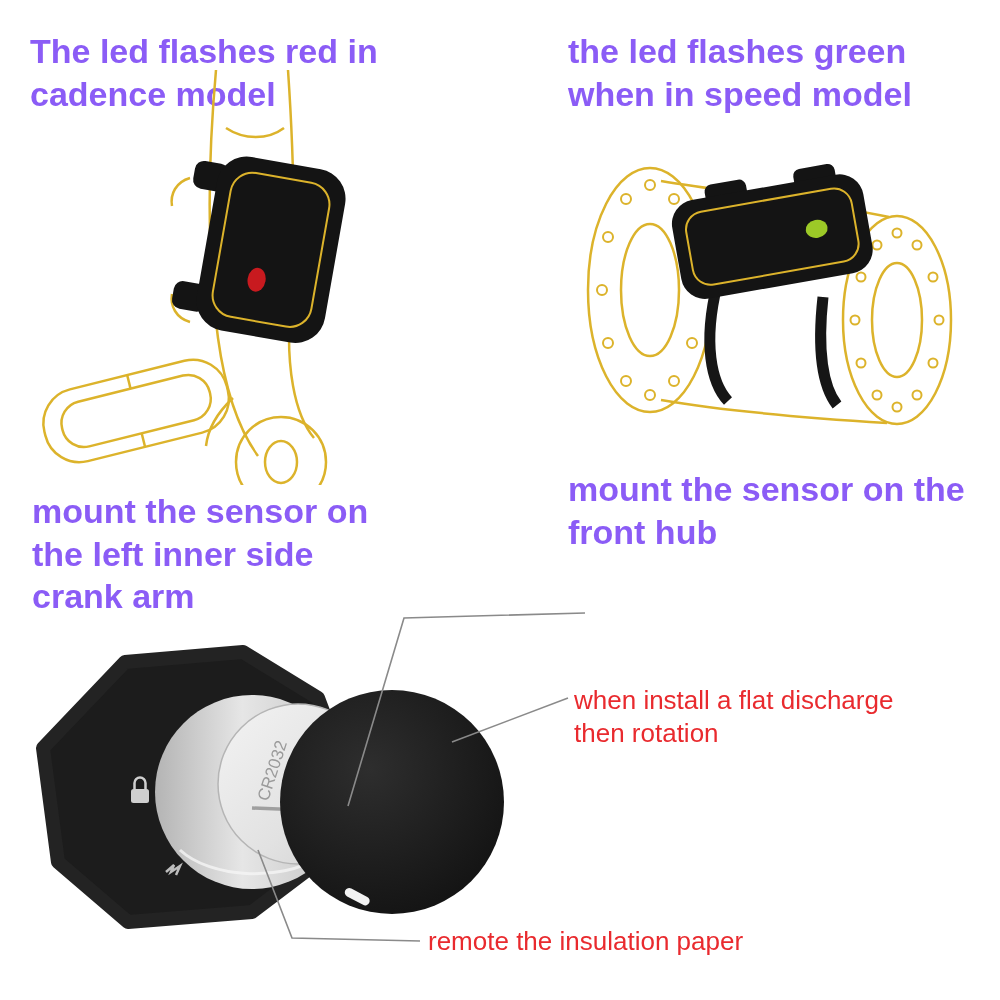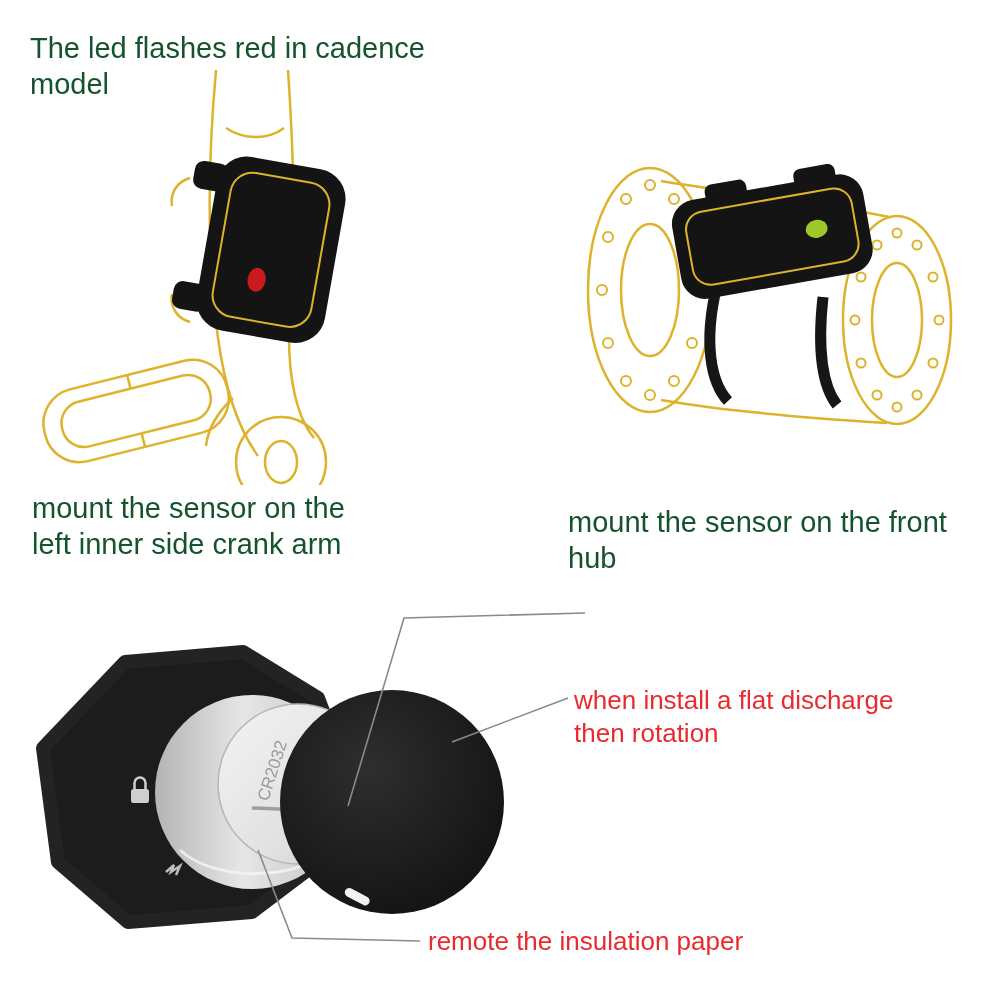--- a/index.html
+++ b/index.html
@@ -1,21 +1,21 @@
 <!DOCTYPE html>
 <html><head>
 <meta charset="utf-8">
 <style>
   html,body{margin:0;padding:0;background:#ffffff;}
   #stage{
     position:relative;width:1000px;height:1000px;background:#ffffff;overflow:hidden;
     font-family:"Liberation Sans", sans-serif;
   }
   .caption{
-    position:absolute;color:#14532d;font-size:29px;line-height:1.25;font-weight:400;
+    position:absolute;color:#8b5cf6;font-size:34px;line-height:1.25;font-weight:700;
   }
   .annotation{
     position:absolute;color:#e92a2e;font-size:26px;line-height:1.25;font-weight:400;
   }
   svg{position:absolute;display:block;}
 </style>
 </head>
 <body>
 
 <div id="stage">
@@ -47,20 +47,21 @@
       <rect x="152" y="104" width="34" height="28" rx="9" fill="#141414"></rect>
       <rect x="152" y="226" width="34" height="28" rx="9" fill="#141414"></rect>
       <rect x="176" y="92" width="130" height="176" rx="30" fill="#141414"></rect>
       <rect x="191" y="107" width="100" height="146" rx="22" fill="none" stroke="#dcb32b" stroke-width="2"></rect>
       <ellipse cx="232" cy="212" rx="9" ry="12" fill="#c81a1f"></ellipse>
     </g>
   </svg>
 
   <div class="caption" style="left:32px;top:490px;width:345px;">mount the sensor on the left inner side crank arm</div>
 
+  <div class="caption" style="left:568px;top:30px;width:410px;">the led flashes green when in speed model</div>
 
   <svg style="left:565px;top:95px;" width="415" height="370" viewBox="0 0 415 370">
     <g stroke="#dcb32b" fill="none" stroke-width="2.5">
 
       <ellipse cx="85" cy="195" rx="62" ry="122"></ellipse>
       <ellipse cx="85" cy="195" rx="29" ry="66"></ellipse>
 
       <path d="M96,86 C170,98 258,108 324,122"></path>
       <path d="M96,305 C170,318 258,324 322,328"></path>
 
@@ -101,21 +102,21 @@
 
     <g transform="rotate(-10 205 140)">
       <rect x="148" y="80" width="42" height="20" rx="7" fill="#141414"></rect>
       <rect x="238" y="80" width="42" height="20" rx="7" fill="#141414"></rect>
       <rect x="110" y="92" width="194" height="100" rx="24" fill="#141414"></rect>
       <rect x="123" y="105" width="168" height="74" rx="18" fill="none" stroke="#dcb32b" stroke-width="2"></rect>
       <ellipse cx="252" cy="142" rx="11" ry="9" fill="#9cc927"></ellipse>
     </g>
   </svg>
 
-  <div class="caption" style="left:568px;top:504px;width:410px;">mount the sensor on the front hub</div>
+  <div class="caption" style="left:568px;top:468px;width:410px;">mount the sensor on the front hub</div>
 
   <svg style="left:0px;top:570px;" width="1000" height="430" viewBox="0 0 1000 430">
     <defs>
       <linearGradient id="cyl" x1="0" y1="0" x2="1" y2="0">
         <stop offset="0" stop-color="#b4b4b4"></stop>
           <stop offset="0.45" stop-color="#e6e6e6"></stop>
           <stop offset="1" stop-color="#c2c2c2"></stop>
       </linearGradient>
       <linearGradient id="bat" x1="0" y1="0" x2="1" y2="1">
         <stop offset="0" stop-color="#f3f3f3"></stop>

